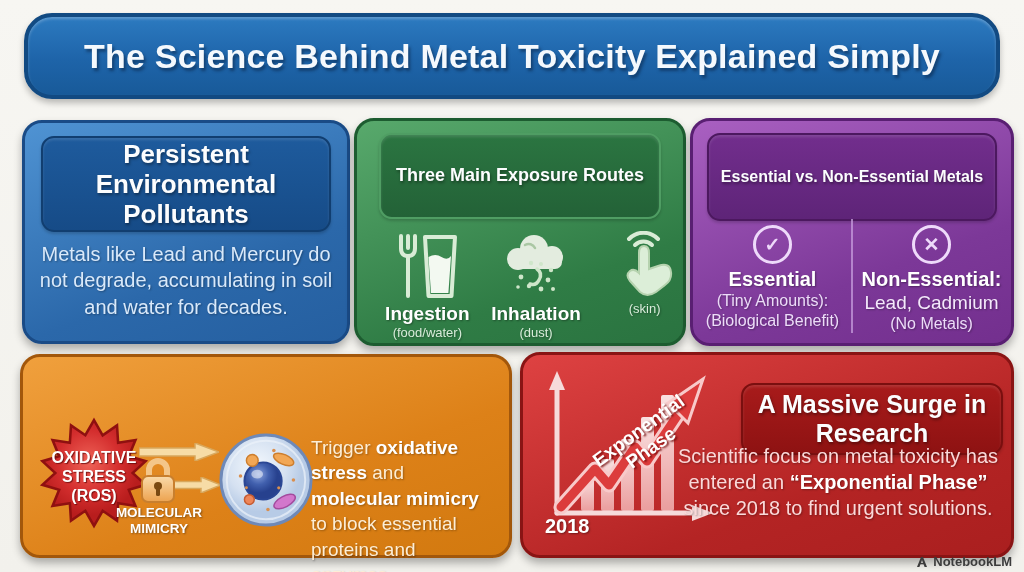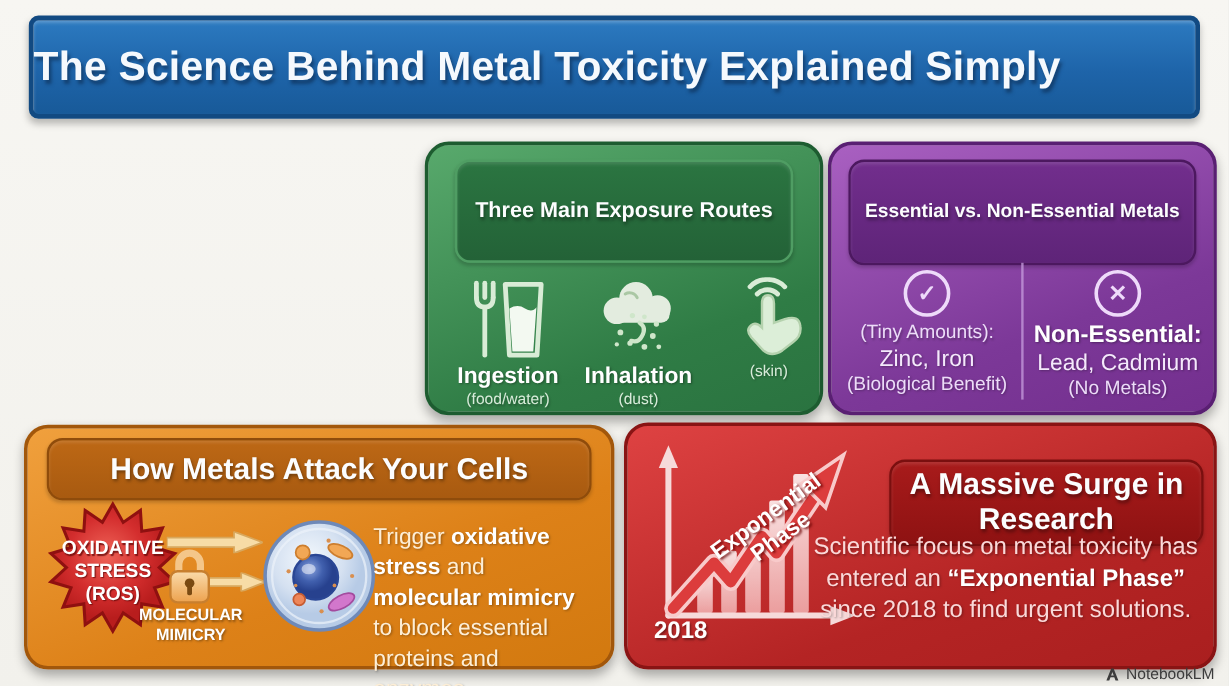--- a/index.html
+++ b/index.html
@@ -5,23 +5,23 @@
   html,body{margin:0;padding:0;background:#e8e8e4;}
   .stage{
     position:relative;width:1024px;height:572px;overflow:hidden;
     background:linear-gradient(180deg,#f7f6f2 0%,#f2f1ec 100%);
     font-family:"Liberation Sans",sans-serif;
   }
   
   .banner{
     position:absolute;left:24px;top:13px;width:968px;height:78px;
     background:linear-gradient(180deg,#2c7ac0 0%,#1e64a9 55%,#185a99 100%);
-    border:4px solid #124a82;border-radius:8px;
+    border:4px solid #124a82;border-radius:28px;
     box-shadow:0 4px 6px rgba(0,0,0,.25), inset 0 2px 3px rgba(255,255,255,.25);
-    display:flex;align-items:center;justify-content:flex-start;
+    display:flex;align-items:center;justify-content:center;
   }
   .banner h1{
     margin:0;font-size:34px;font-weight:bold;color:#f5f9fd;letter-spacing:.2px;
     text-shadow:2px 3px 3px rgba(8,30,60,.5);white-space:nowrap;
   }
   
   .card{position:absolute;border-radius:20px;box-shadow:0 5px 9px rgba(0,0,0,.3);}
   .card-header{
     border-radius:13px;display:flex;align-items:center;justify-content:center;
     text-align:center;color:#fcfdfe;font-weight:bold;
@@ -36,21 +36,21 @@
     background:linear-gradient(180deg,#1e5b9d 0%,#164b87 100%);border:2px solid #113e70;}
   .card-blue .card-body{
     margin-top:9px;padding:0 12px;text-align:center;font-size:20px;line-height:1.32;
     color:#d9e9fa;text-shadow:1px 1px 2px rgba(0,0,0,.3);}
   
   .card-green{left:354px;top:118px;width:326px;height:222px;
     background:linear-gradient(160deg,#58a96c 0%,#2f7c45 70%,#2a7340 100%);
     border:3px solid #1d5c30;}
   .card-green .card-header{margin:12px 22px 0;height:82px;font-size:18px;line-height:1.18;
     background:linear-gradient(180deg,#2b7541 0%,#236237 100%);border:2px solid #4f9d63;}
-  .routes{position:absolute;left:12px;top:104px;width:100%;display:flex;}
+  .routes{position:absolute;left:0;top:104px;width:100%;display:flex;padding-left:16px;}
   .route{flex:1;text-align:center;}
   .route-icon{height:76px;display:flex;align-items:flex-end;justify-content:center;}
   .route-label{font-size:19px;font-weight:bold;color:#fff;margin-top:2px;
     text-shadow:1px 1px 2px rgba(0,0,0,.35);}
   .route-sub{font-size:13px;color:#d8ecda;text-shadow:1px 1px 2px rgba(0,0,0,.3);}
   
   .card-purple{left:690px;top:118px;width:318px;height:222px;
     background:linear-gradient(160deg,#a960c1 0%,#7c3898 65%,#732f8e 100%);
     border:3px solid #591f72;}
   .card-purple .card-header{margin:12px 14px 0;height:84px;font-size:16px;line-height:1.2;
@@ -96,31 +96,35 @@
   .chart-year{position:absolute;left:22px;top:160px;font-size:20px;font-weight:bold;color:#fff;
     text-shadow:1px 1px 2px rgba(0,0,0,.4);text-align:center;}
   .card-red .card-header{position:absolute;left:218px;top:28px;width:258px;height:68px;
     font-size:25px;line-height:1.18;
     background:linear-gradient(180deg,#a81b1b 0%,#8e1212 100%);border:2px solid #7a0f0f;}
   .research-body{position:absolute;left:148px;top:88px;width:334px;text-align:center;
     font-size:20px;line-height:1.3;color:#fad9d9;text-shadow:1px 1px 2px rgba(0,0,0,.3);}
   .research-body b{color:#ffffff;}
   
   .footer{position:absolute;right:12px;bottom:3px;display:flex;align-items:center;gap:4px;
-    color:#3c3c3c;font-size:13px;font-weight:normal;}
+    color:#3c3c3c;font-size:13px;font-weight:bold;}
 </style>
 </head>
 <body>
 
 <div class="stage">
 
   <div class="banner">
     <h1>The Science Behind Metal Toxicity Explained Simply</h1>
   </div>
 
+  <div class="card card-blue">
+    <div class="card-header">Persistent Environmental Pollutants</div>
+    <div class="card-body">Metals like Lead and Mercury do not degrade, accumulating in soil and water for decades.</div>
+  </div>
 
   <div class="card card-green">
     <div class="card-header">Three Main Exposure Routes</div>
     <div class="routes">
 
       <div class="route">
         <div class="route-icon">
           <svg width="66" height="70" viewBox="0 0 66 70">
             <g stroke="#d9ecd6" stroke-width="4" fill="none" stroke-linecap="round">
               <path d="M7 5 v12"></path>
@@ -181,37 +185,36 @@
     </div>
   </div>
 
   <div class="card card-purple">
     <div class="card-header">Essential vs. Non-Essential Metals</div>
     <div class="metal-divider"></div>
     <div class="metal-cols">
 
       <div class="metal-col">
         <div class="circle-icon">✓</div>
+        <div class="metal-heading">Essential</div>
         <div class="metal-line">(Tiny Amounts):</div>
-        <div class="metal-line big">Zinc, Iron</div>
         <div class="metal-line">(Biological Benefit)</div>
       </div>
 
       <div class="metal-col">
         <div class="circle-icon">✕</div>
         <div class="metal-heading">Non-Essential:</div>
         <div class="metal-line big">Lead, Cadmium</div>
         <div class="metal-line">(No Metals)</div>
       </div>
 
     </div>
   </div>
 
   <div class="card card-orange">
-    <div class="card-header">How Metals Attack Your Cells</div>
 
     <div class="starburst-wrap">
       <svg width="114" height="112" viewBox="0 0 110 110">
         <defs>
           <radialGradient id="starg" cx="45%" cy="40%">
             <stop offset="0%" stop-color="#ef6458"></stop>
             <stop offset="60%" stop-color="#d42e2e"></stop>
             <stop offset="100%" stop-color="#b81d1d"></stop>
           </radialGradient>
         </defs>

